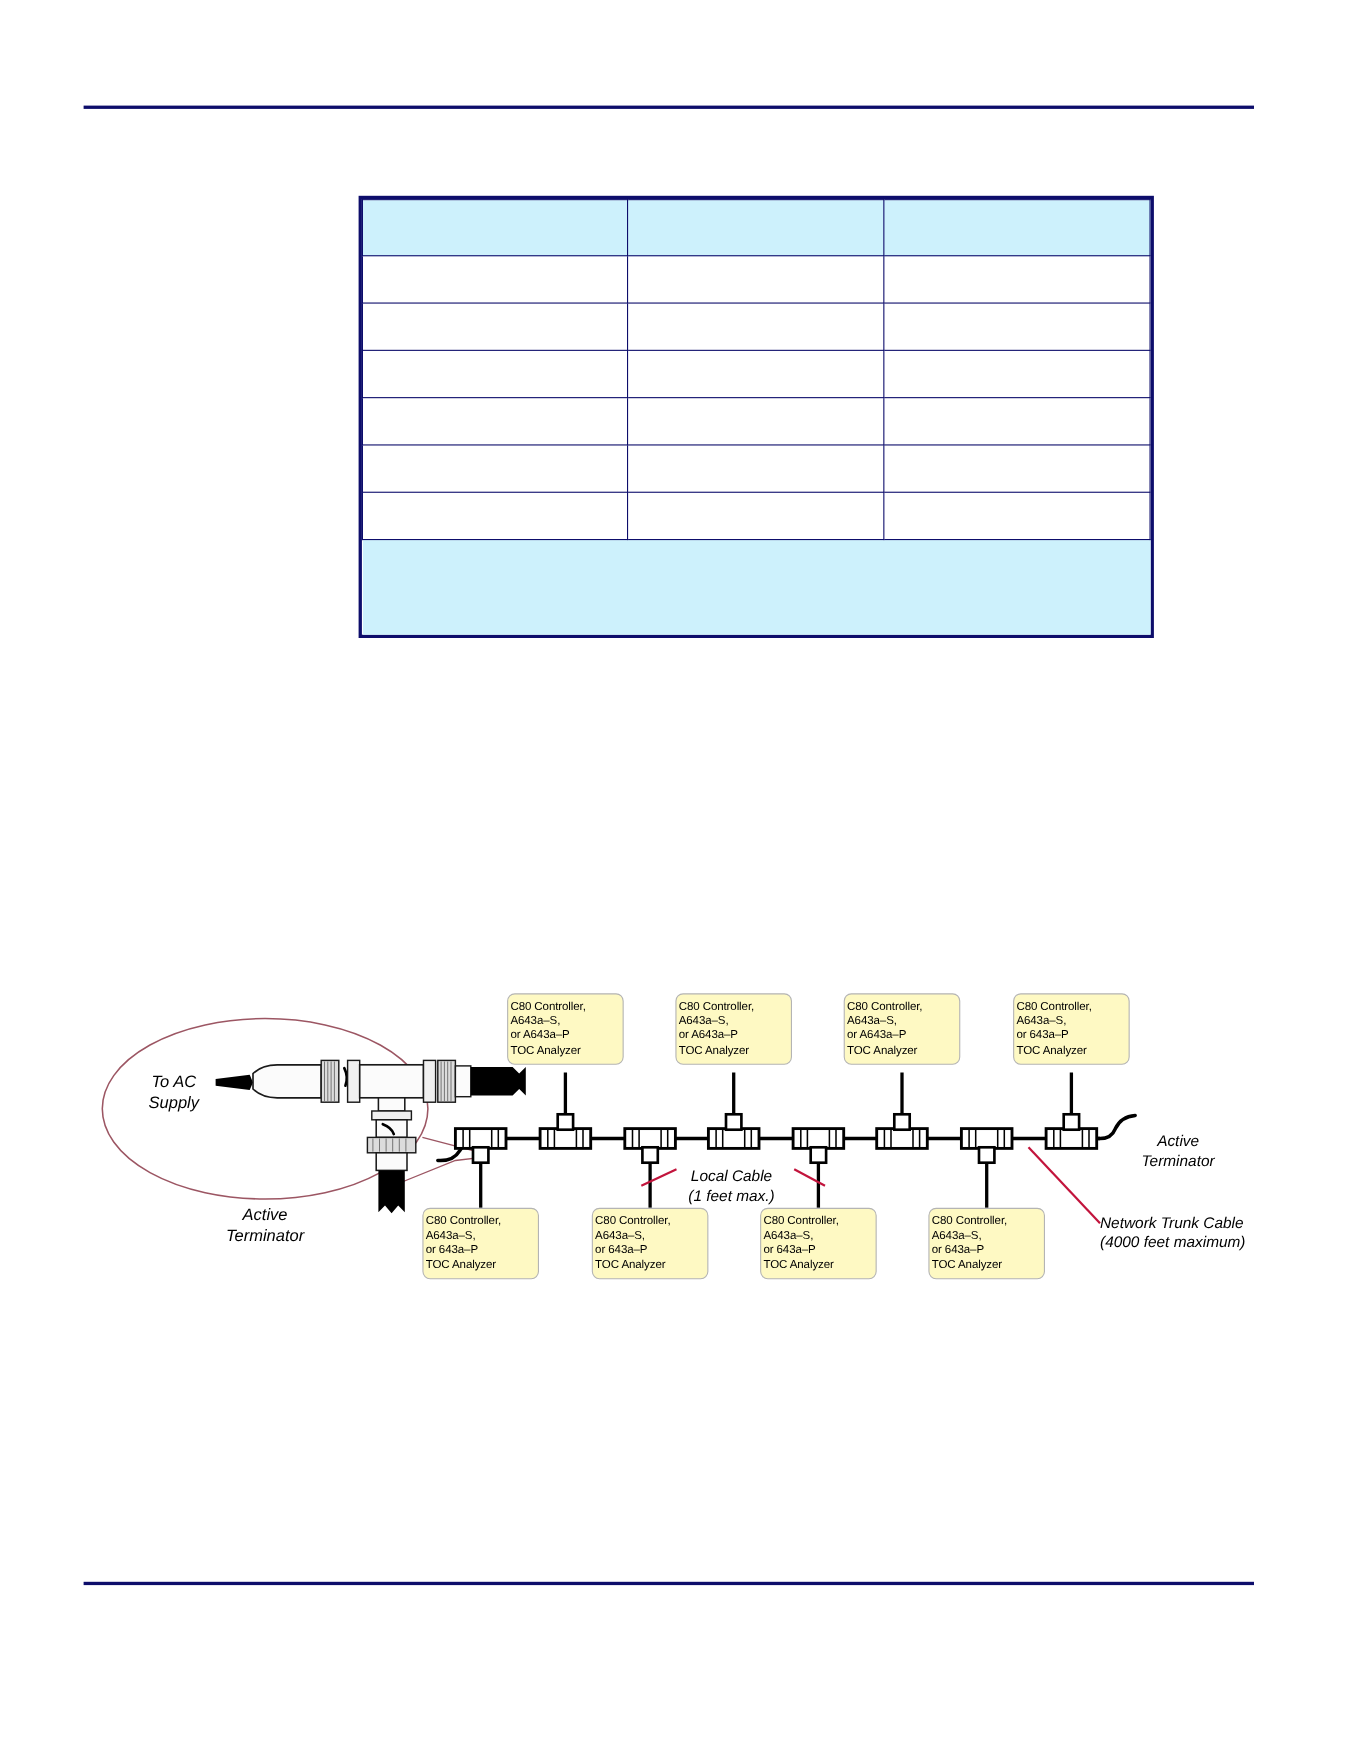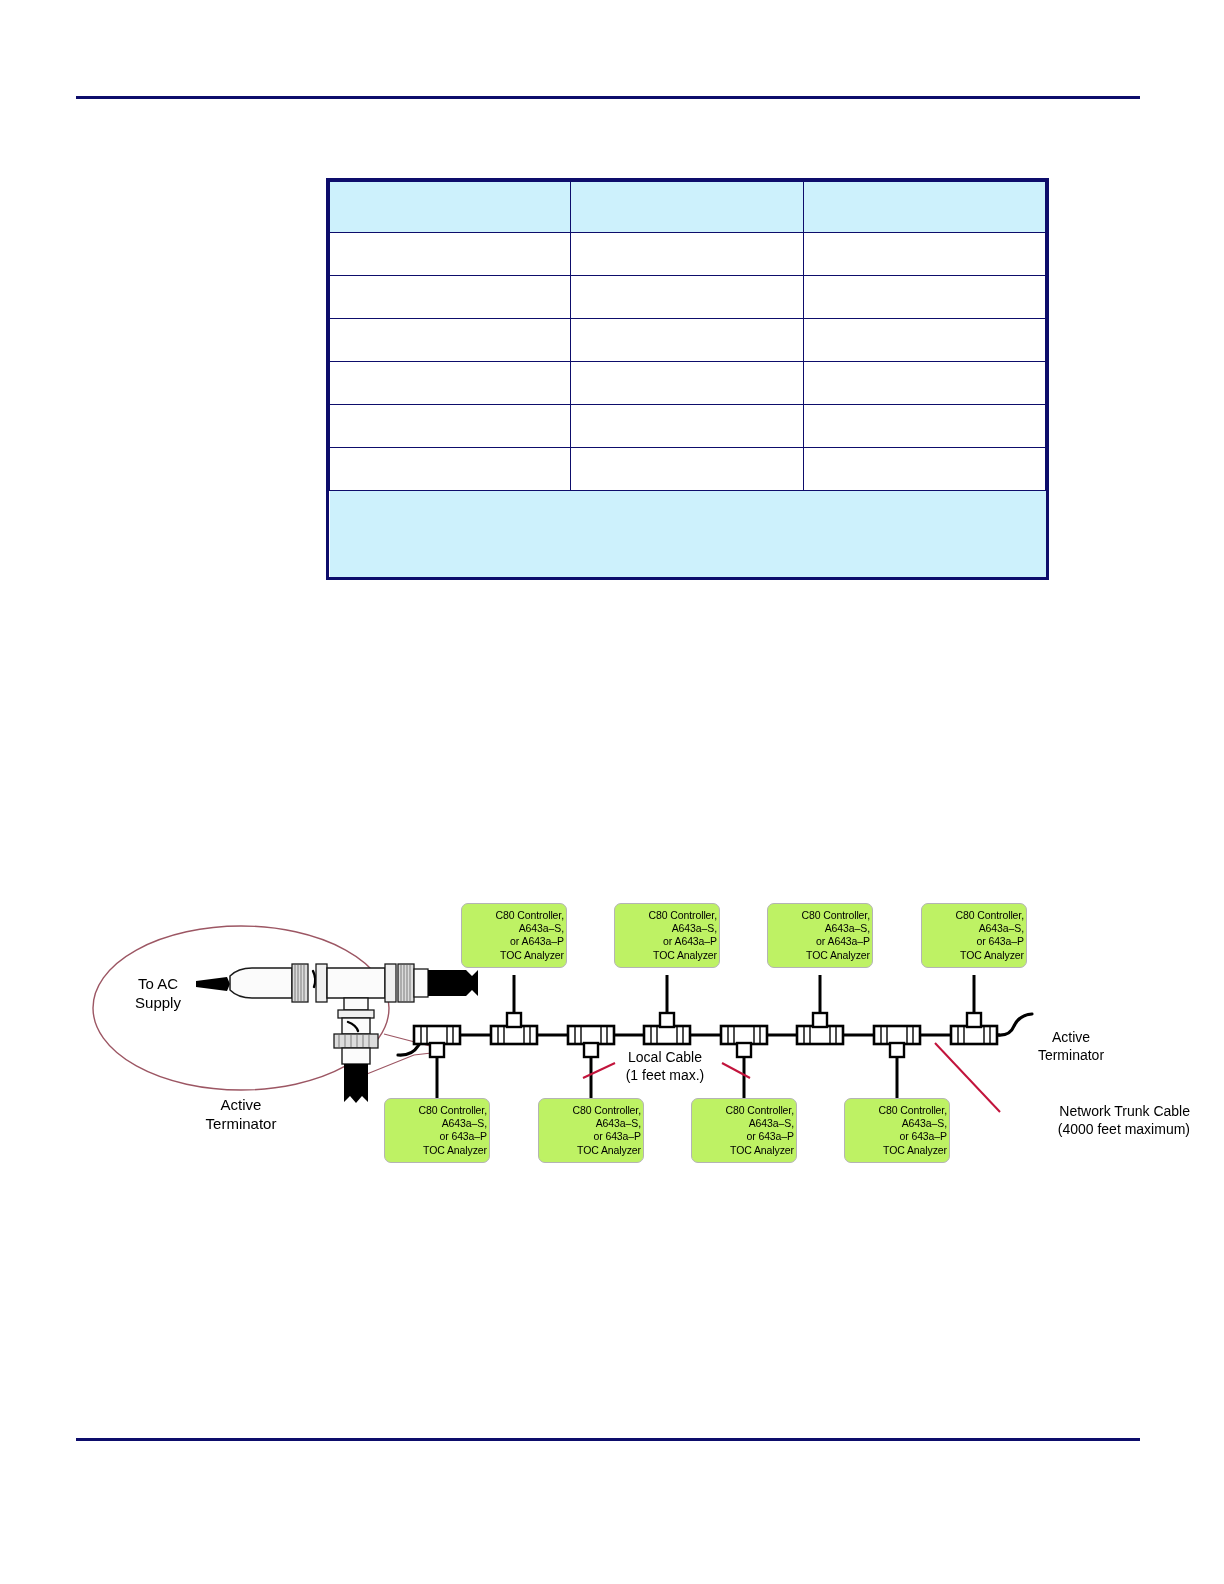--- a/index.html
+++ b/index.html
@@ -85,40 +85,41 @@
     width: 1224px;
     height: 300px;
   }
   .diagram svg {
     display: block;
   }
 
   
   .dev-box {
     position: absolute;
-    background: #bef264;
+    background: #fef9c3;
     border: 1px solid #b4b4b4;
     border-radius: 7px;
     width: 106px;
     box-sizing: border-box;
-    text-align: right;
+    text-align: left;
     font-size: 10.5px;
     line-height: 13.2px;
     padding: 5px 2px 5px 2px;
     color: #000;
     letter-spacing: -0.1px;
   }
   .dev-box span { display: block; white-space: nowrap; }
 
   .diag-label {
     position: absolute;
     font-size: 15px;
     line-height: 19px;
     color: #000;
     white-space: nowrap;
+    font-style: italic;
   }
   .diag-label.small {
     font-size: 14px;
     line-height: 18px;
   }
   .diag-label.center { text-align: center; }
 </style>
 </head>
 <body>
 
@@ -357,31 +358,31 @@
   <div class="diag-label center" style="left:108px; top:94px; width:100px;">
     <div>To AC</div>
     <div>Supply</div>
   </div>
 
   <div class="diag-label center" style="left:166px; top:215px; width:150px;">
     <div>Active</div>
     <div>Terminator</div>
   </div>
 
-  <div class="diag-label small center" style="left:605px; top:168px; width:120px;">
+  <div class="diag-label small center" style="left:605px; top:180px; width:120px;">
     <div>Local Cable</div>
     <div>(1 feet max.)</div>
   </div>
 
   <div class="diag-label small center" style="left:1016px; top:148px; width:110px;">
     <div>Active</div>
     <div>Terminator</div>
   </div>
 
-  <div class="diag-label small" style="left:1000px; top:222px; width:190px;text-align:right;">
+  <div class="diag-label small" style="left:1000px; top:222px; width:190px;">
     <div>Network Trunk Cable</div>
     <div>(4000 feet maximum)</div>
   </div>
 
   <div class="dev-box" style="left:461px; top:23px;">
     <span>C80 Controller,</span>
     <span>A643a–S,</span>
     <span>or A643a–P</span>
     <span>TOC Analyzer</span>
   </div>

